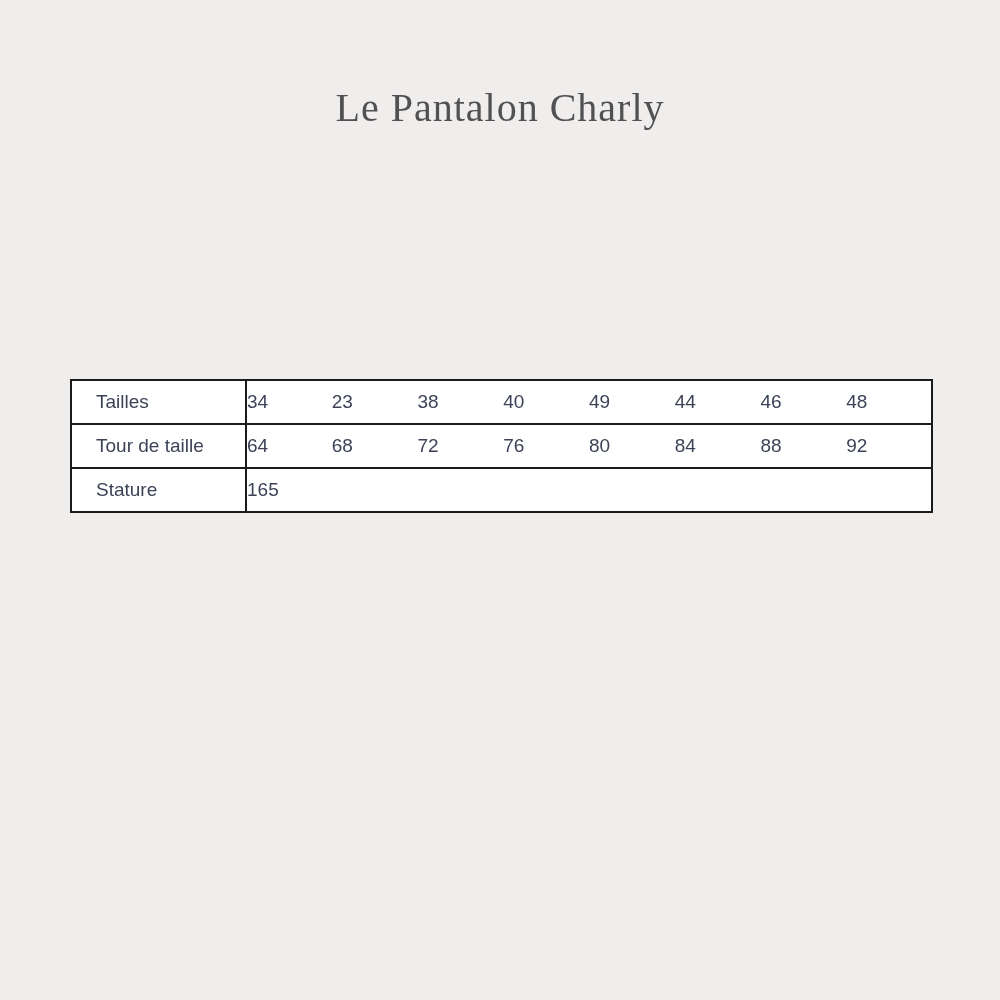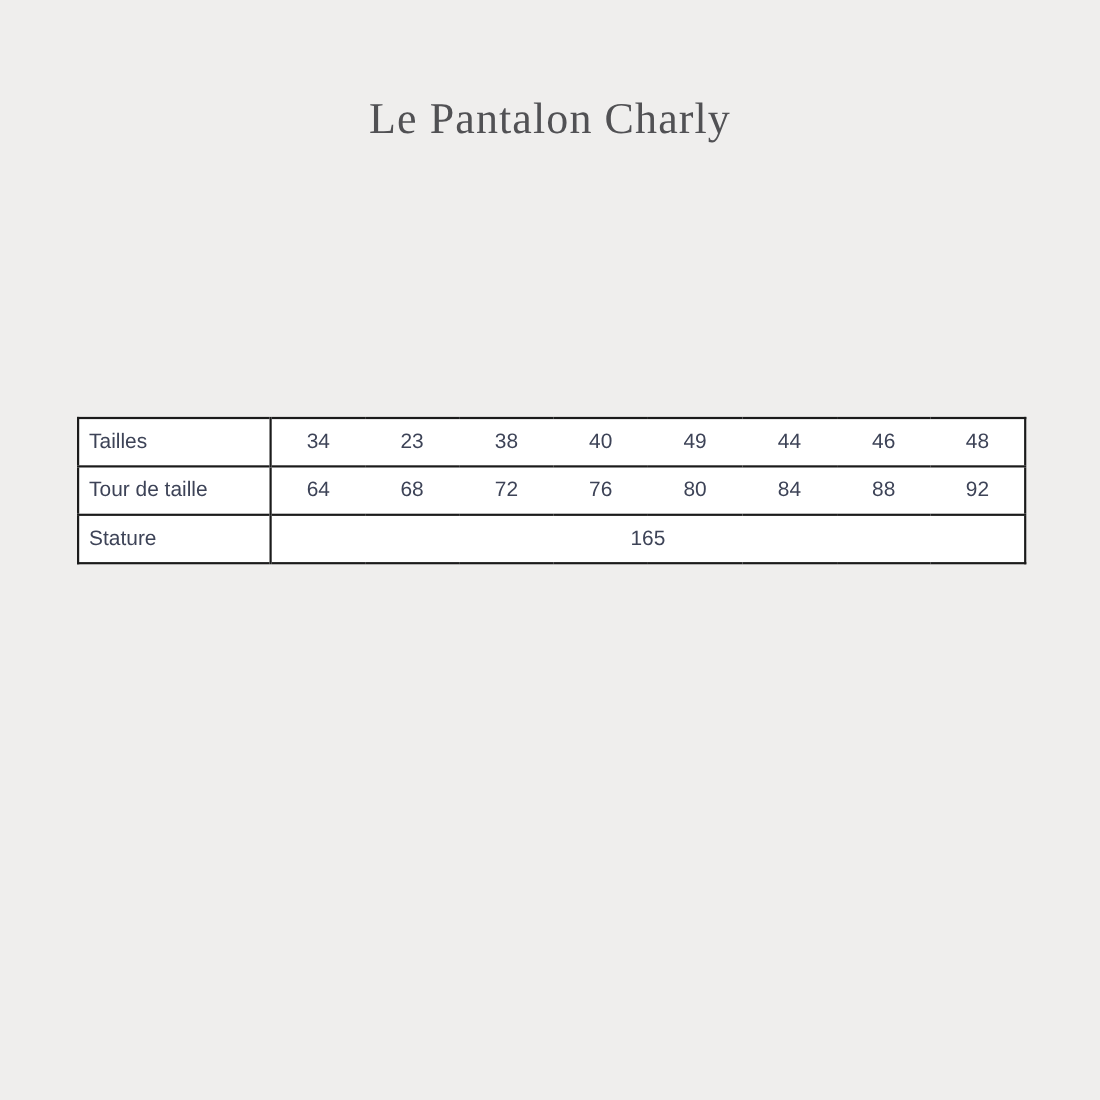--- a/index.html
+++ b/index.html
@@ -47,30 +47,30 @@
     background: #ffffff;
     border: 2px solid #1b1b1b;
     font-family: "Liberation Sans", sans-serif;
     font-size: 19px;
     color: #3d4357;
   }
   table.size-table td {
     height: 42px;
     border-top: 2px solid #1b1b1b;
     padding: 0;
-    text-align: center;
+    text-align: left;
     vertical-align: middle;
     background: #ffffff;
   }
   table.size-table tr:first-child td {
     border-top: none;
   }
   table.size-table td.label-cell {
     text-align: left;
-    padding-left: 9px;
+    padding-left: 24px;
     border-right: 2px solid #1b1b1b;
   }
   col.label-col { width: 175px; }
   col.data-col  { width: 85.75px; }
 </style>
 </head>
 <body>
 
 <div class="title-block">
   <div class="title-line1">Le Pantalon Charly</div>

